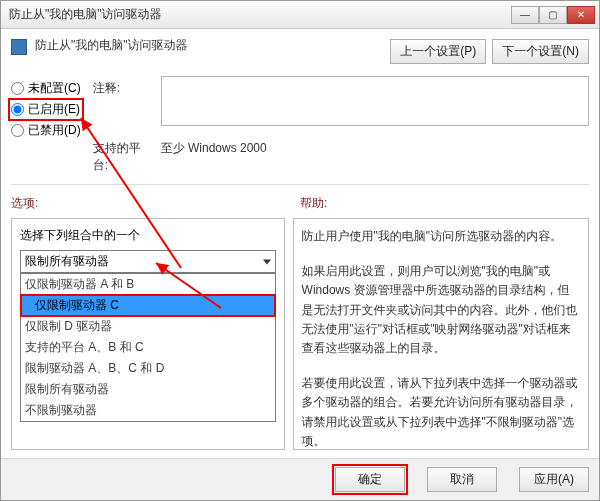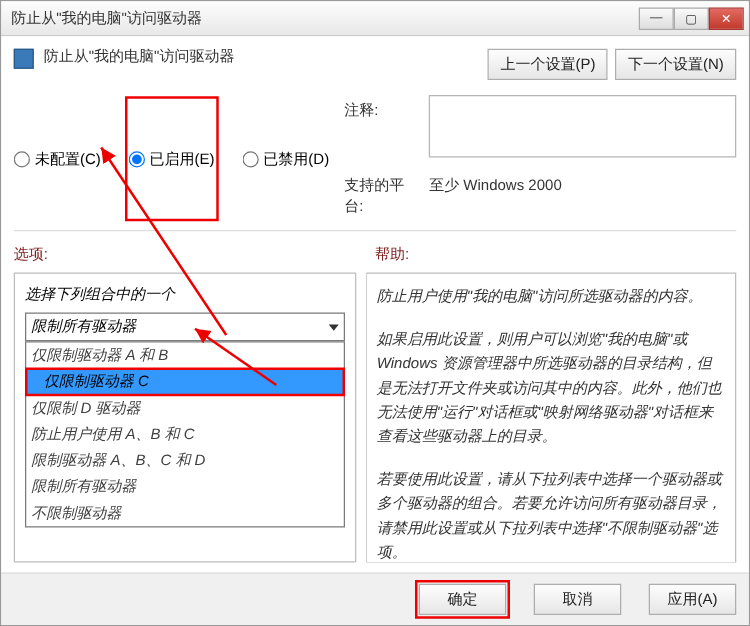--- a/index.html
+++ b/index.html
@@ -10,33 +10,33 @@
 .winbtns { display: flex; gap: 0; }
 .winbtn { width: 28px; height: 18px; border: 1px solid #aaa; background: linear-gradient(#fafafa,#ddd); display: flex; align-items: center; justify-content: center; font-size: 10px; color: #333; cursor: default; }
 .winbtn.close { background: linear-gradient(#e46a61,#c0392b); color: #fff; border-color: #a33; }
 .content { flex: 1; background: #fff; padding: 8px 10px; display: flex; flex-direction: column; gap: 6px; overflow: hidden; }
 .header-row { display: flex; align-items: flex-start; gap: 8px; }
 .header-icon { width: 16px; height: 16px; background: #3a7ab8; border: 1px solid #2a5a88; display: inline-block; margin-top: 2px; }
 .header-text { color: #333; }
 .nav-row { display: flex; justify-content: flex-end; gap: 6px; margin-top: -22px; }
 .btn { background: linear-gradient(#fdfdfd,#e6e6e6); border: 1px solid #adadad; padding: 3px 9px; color: #222; cursor: default; min-width: 70px; text-align: center; }
 .radio-area { display: flex; gap: 12px; margin-top: 6px; }
-.radio-col { display: flex; flex-direction: row; gap: 22px; padding-top: 4px; }
+.radio-col { display: flex; flex-direction: column; gap: 4px; padding-top: 4px; }
 .radio-item { display: flex; align-items: center; gap: 4px; }
 .radio-item input { margin: 0; }
 .hl-red { outline: 2px solid #e00; outline-offset: 1px; }
 .right-col { flex: 1; display: flex; flex-direction: column; gap: 10px; }
 .field-row { display: flex; align-items: flex-start; gap: 8px; }
 .field-label { width: 60px; color: #333; padding-top: 4px; }
 .textarea { flex: 1; height: 50px; border: 1px solid #b5b5b5; background: #fff; resize: none; }
 .platform-val { flex: 1; color: #333; padding-top: 4px; }
 .hr { border: none; border-top: 1px solid #ddd; margin: 4px 0; }
 .mid-labels { display: flex; gap: 0; }
 .mid-labels > div { width: 50%; color: #7f1d1d; }
-.lower { display: flex; gap: 8px; flex: 1; min-height: 0; font-style: italic; }
+.lower { display: flex; gap: 8px; flex: 1; min-height: 0; }
 .panel { border: 1px solid #bdbdbd; background: #fff; padding: 8px; display: flex; flex-direction: column; gap: 6px; }
 .panel.left { width: 48%; }
 .panel.right { width: 52%; overflow-y: auto; font-size: 12px; line-height: 1.6; color: #333; }
 .panel.right p { margin-bottom: 10px; }
 .select-wrap { position: relative; }
 .select-display { border: 1px solid #7a7a7a; background: #fff; padding: 2px 18px 2px 4px; position: relative; cursor: default; }
 .select-display::after { content: ""; position: absolute; right: 4px; top: 50%; transform: translateY(-50%); border-left: 4px solid transparent; border-right: 4px solid transparent; border-top: 5px solid #333; }
 .dropdown { position: absolute; top: 100%; left: 0; right: 0; background: #fff; border: 1px solid #7a7a7a; z-index: 10; }
 .dropdown .opt { padding: 2px 4px; color: #404040; cursor: default; }
 .dropdown .opt.sel { background: #3399ff; color: #000000; padding-left: 14px; }
@@ -104,21 +104,21 @@
 
     <div class="lower" style="position:relative;">
       <div class="panel left">
         <div>选择下列组合中的一个</div>
         <div class="select-wrap">
           <div class="select-display">限制所有驱动器</div>
           <div class="dropdown">
             <div class="opt">仅限制驱动器 A 和 B</div>
             <div class="opt sel hl-red">仅限制驱动器 C</div>
             <div class="opt">仅限制 D 驱动器</div>
-            <div class="opt">防止用户使用 A、B 和 C</div>
+            <div class="opt">支持的平台 A、B 和 C</div>
             <div class="opt">限制驱动器 A、B、C 和 D</div>
             <div class="opt">限制所有驱动器</div>
             <div class="opt">不限制驱动器</div>
           </div>
         </div>
       </div>
 
       <div class="panel right">
         <p>防止用户使用"我的电脑"访问所选驱动器的内容。</p>
         <p>如果启用此设置，则用户可以浏览"我的电脑"或 Windows 资源管理器中所选驱动器的目录结构，但是无法打开文件夹或访问其中的内容。此外，他们也无法使用"运行"对话框或"映射网络驱动器"对话框来查看这些驱动器上的目录。</p>

